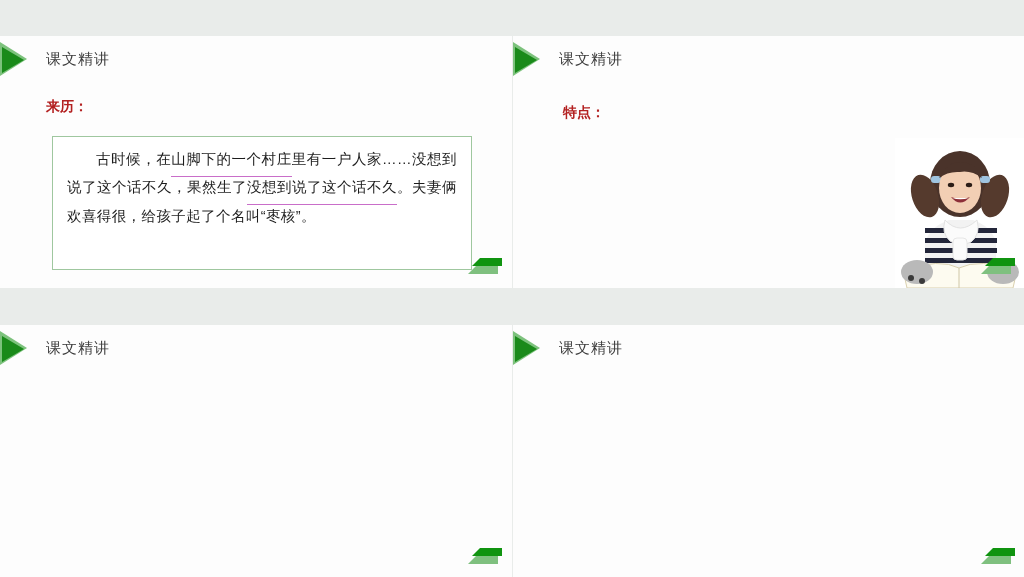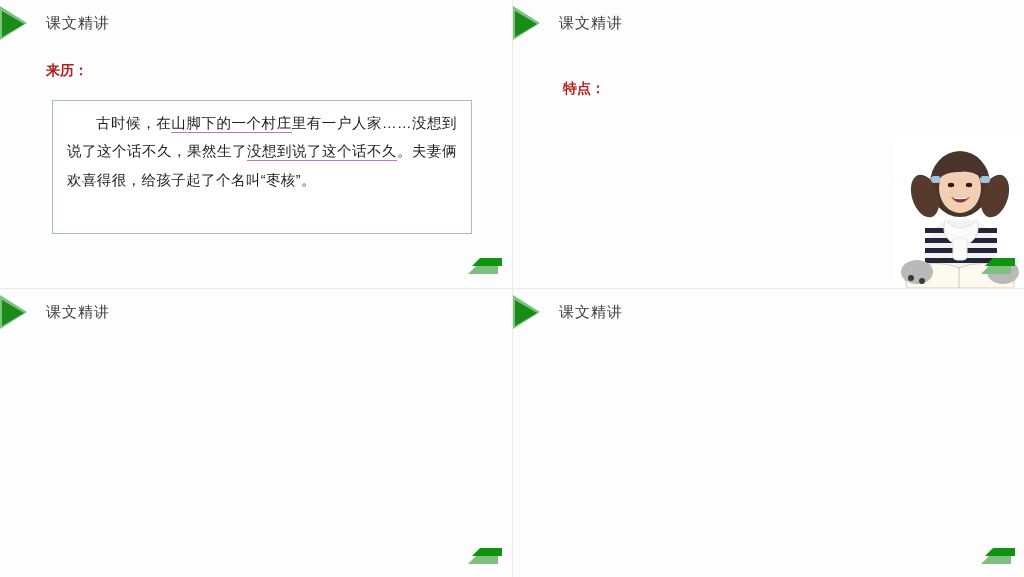--- a/index.html
+++ b/index.html
@@ -4,21 +4,21 @@
 <style>
   html,body{margin:0;padding:0;background:#ffffff;}
   body{width:1024px;height:577px;overflow:hidden;
        font-family:"Liberation Sans","DejaVu Sans",sans-serif;}
 
   .grid{width:1024px;height:577px;display:grid;
         grid-template-columns:512px 512px;
         grid-template-rows:288px 289px;
         background:#e9ecea;gap:1px;}
 
-  .slide{position:relative;background:#a3a3a3;overflow:hidden;}
+  .slide{position:relative;background:#a3a3a3;overflow:hidden;margin-top:36px;}
   .slide-inner{position:absolute;inset:0;background:#fdfdfd;}
 
   
   .hdr{position:absolute;left:0;top:6px;height:34px;display:flex;align-items:center;}
   .arrow-wrap{position:relative;width:42px;height:36px;}
   .arrow-light{position:absolute;left:0;top:1px;width:0;height:0;
       border-top:17px solid transparent;border-bottom:17px solid transparent;
       border-left:27px solid #7dc27d;}
   .arrow-dark{position:absolute;left:2px;top:6px;width:0;height:0;
       border-top:13px solid transparent;border-bottom:13px solid transparent;
@@ -30,32 +30,32 @@
   .corner .c1,.corner .c2{position:absolute;height:8px;}
   .corner .c1{right:0;top:0;width:30px;background:#109410;
      clip-path:polygon(8px 0,100% 0,100% 100%,0 100%);}
   .corner .c2{right:4px;top:8px;width:30px;background:#7fc07f;
      clip-path:polygon(8px 0,100% 0,100% 100%,0 100%);}
 
   
   .red-head{color:#b32020;font-size:14px;font-weight:bold;}
   .body-cn{color:#1d1d1d;font-size:14.5px;line-height:1.95;
            letter-spacing:0.4px;text-align:justify;}
-  .u-purple{border-bottom:1.6px solid #c96ec9;padding-bottom:1px;}
+  .u-purple{border-bottom:1.6px solid #c96ec9;padding-bottom:9px;}
   .u-red{border-bottom:1.4px solid #b03030;padding-bottom:1px;}
 
   
   .s1-head{position:absolute;left:46px;top:62px;}
   .s1-box{position:absolute;left:52px;top:100px;width:420px;height:134px;
           border:1px solid #9fc79f;background:#ffffff;box-sizing:border-box;
           padding:8px 14px 8px 14px;}
   .s1-box p{margin:0;text-indent:2em;}
 
   
-  .s2-head{position:absolute;left:50px;top:80px;}
+  .s2-head{position:absolute;left:50px;top:68px;}
   .s2-text{position:absolute;left:44px;top:106px;width:330px;}
   .s2-text p{margin:0;text-indent:2em;}
   
   .girl{position:absolute;right:0px;bottom:0px;width:130px;height:150px;}
 </style>
 </head>
 <body>
 
 <div class="grid">
 

